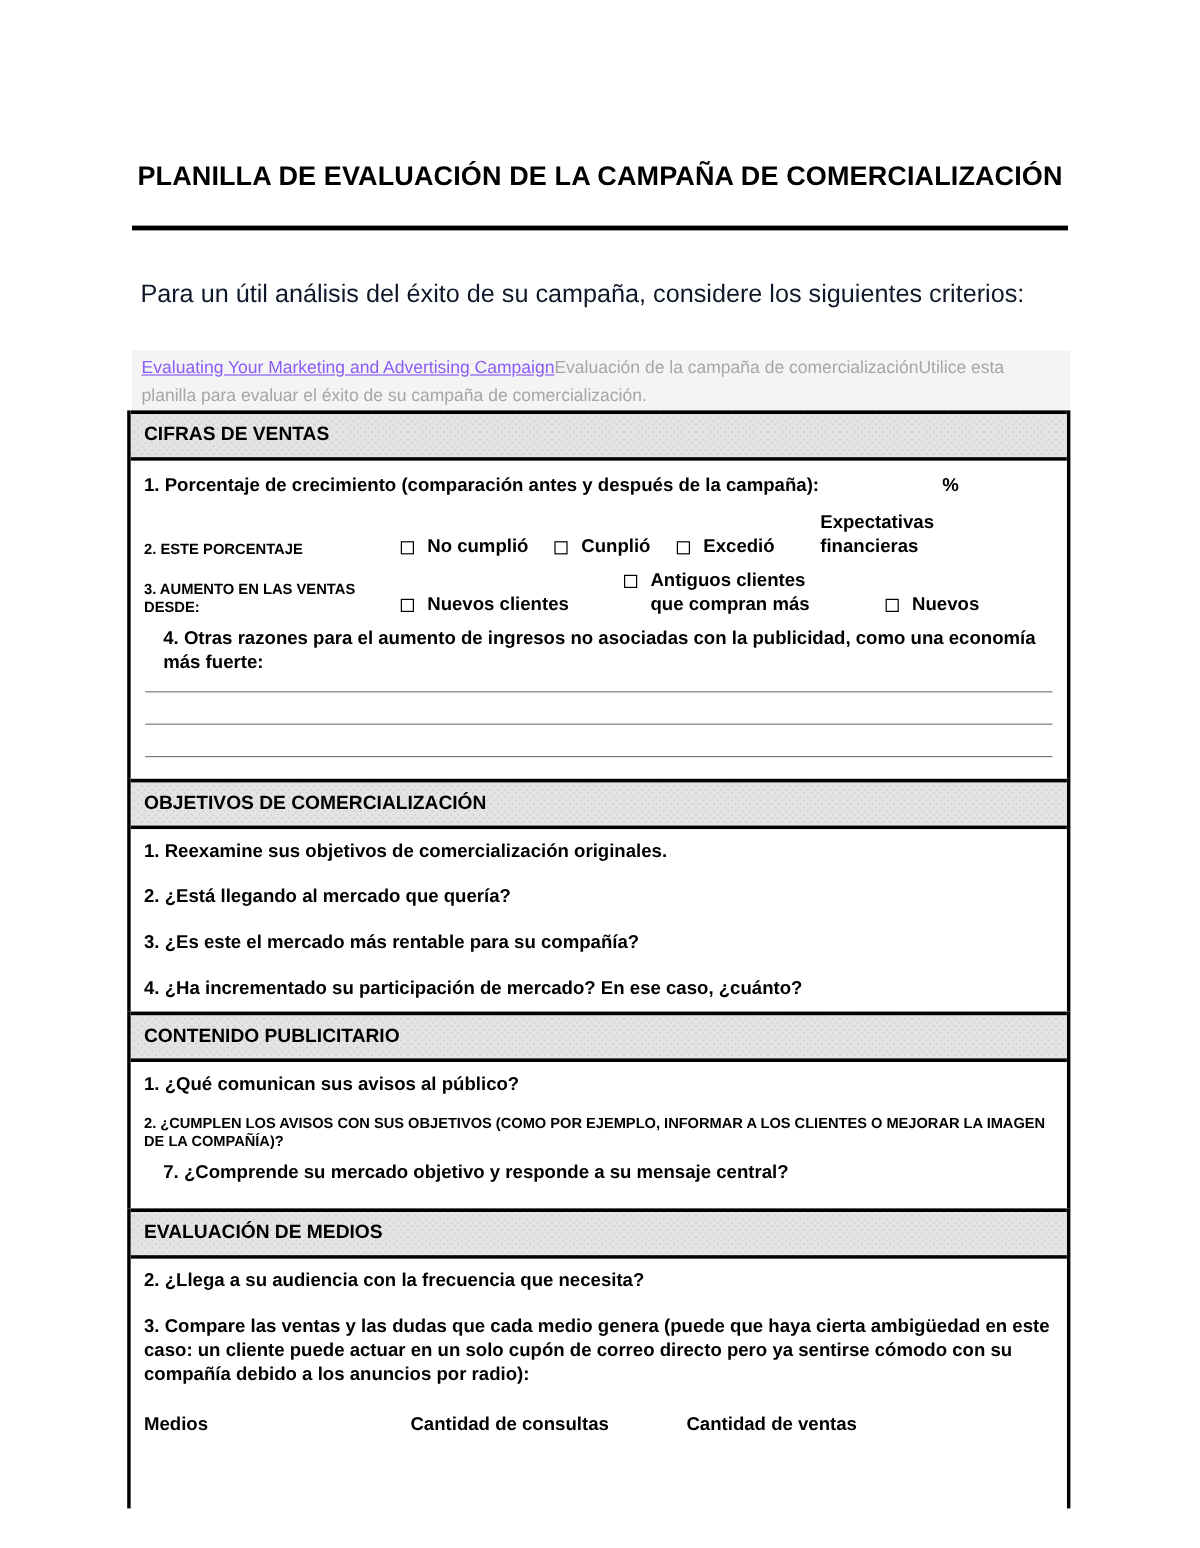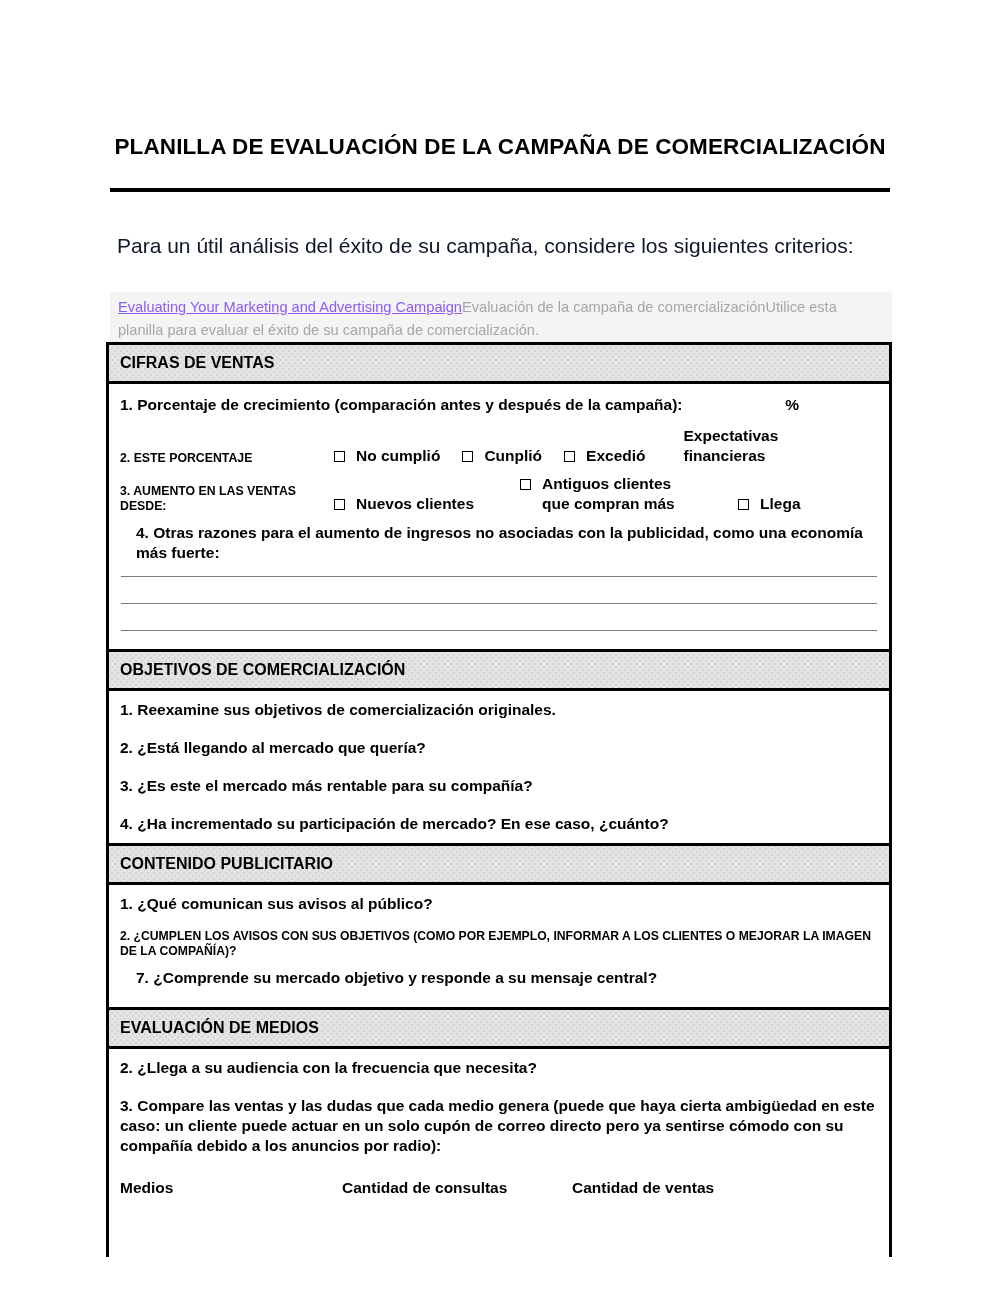--- a/index.html
+++ b/index.html
@@ -250,21 +250,21 @@
           <div class="cb-opt">
             <span class="cb-box"></span>
             <span class="cb-text">Nuevos clientes</span>
           </div>
           <div class="cb-opt opt-gap-b">
             <span class="cb-box"></span>
             <span class="cb-text">Antiguos clientes que compran más</span>
           </div>
           <div class="cb-opt opt-gap-b">
             <span class="cb-box"></span>
-            <span class="cb-text">Llega</span>
+            <span class="cb-text">Nuevos</span>
           </div>
         </div>
 
         <div class="row-q tight">4.  Otras razones para el aumento de ingresos no asociadas con la publicidad, como una economía más fuerte:</div>
 
         <div class="lines-area">
           <div class="wline"></div>
           <div class="wline"></div>
           <div class="wline"></div>
         </div>

